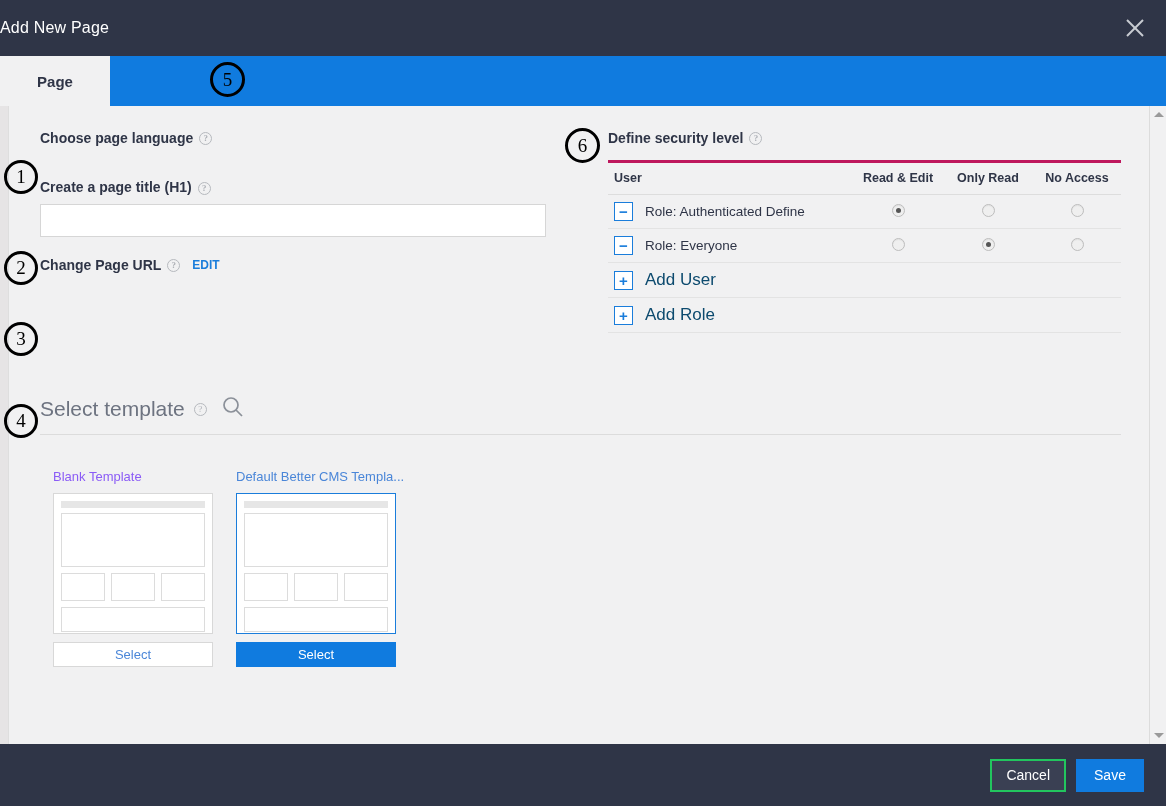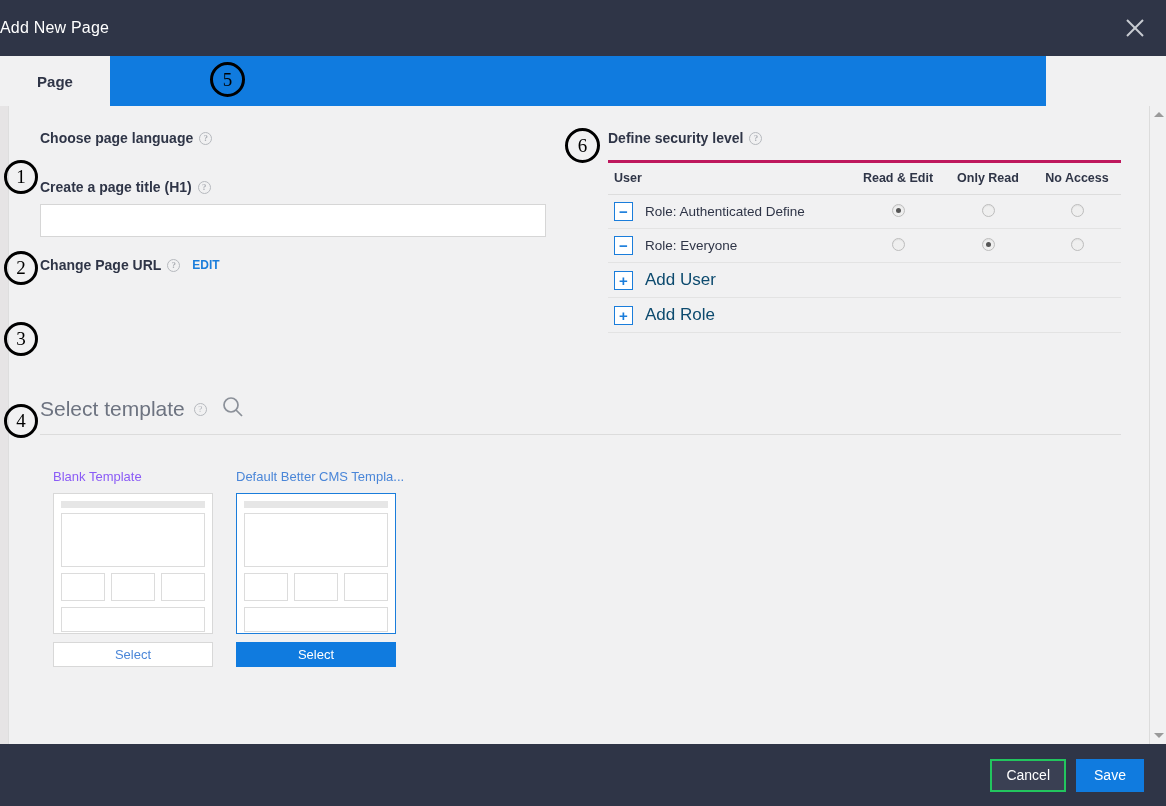--- a/index.html
+++ b/index.html
@@ -22,21 +22,21 @@
   }
   .close-btn {
     position: absolute; right: 6px; top: 0; width: 50px; height: 56px;
     display: flex; align-items: center; justify-content: center;
     cursor: pointer;
   }
   .close-btn svg { display: block; }
 
   
   .tabbar {
-    position: absolute; left: 0; top: 56px; width: 1046px; height: 50px;
+    position: absolute; left: 0; top: 56px; width: 1166px; height: 50px;
     background: #107bdf; display: flex; align-items: stretch;
   }
   .tab {
     display: flex; align-items: center; justify-content: center;
     font-size: 15px; font-weight: bold; color: #ffffff;
     padding: 0 28px; cursor: pointer; position: relative;
   }
   .tab.active { background: #f1f1f2; color: #2f3547; min-width: 110px; }
 
   
@@ -203,21 +203,21 @@
 
   <div class="content">
 
     <div class="left-col">
 
       <div class="field-label">
         <span>Choose page language</span>
         <span class="help-icon">?</span>
       </div>
 
-      <div class="field-label" style="margin-top:33px;">
+      <div class="field-label" style="margin-top:33px;align-items:flex-end;">
         <span>Create a page title (H1)</span>
         <span class="help-icon">?</span>
       </div>
       <input class="text-input" type="text" value="" placeholder="" style="">
 
       <div class="url-row" style="margin-top:20px;">
         <span>Change Page URL</span>
         <span class="help-icon">?</span>
         <span class="edit-link">EDIT</span>
       </div>

